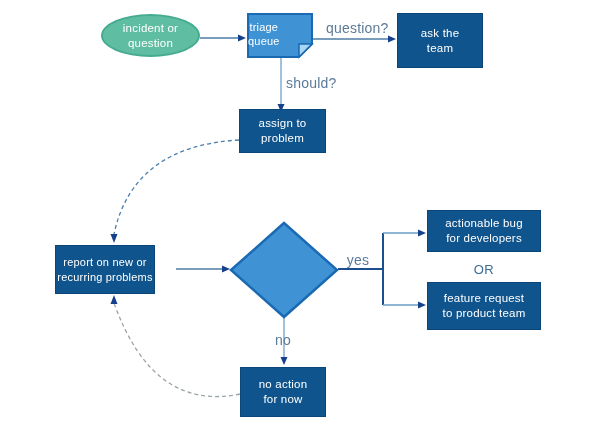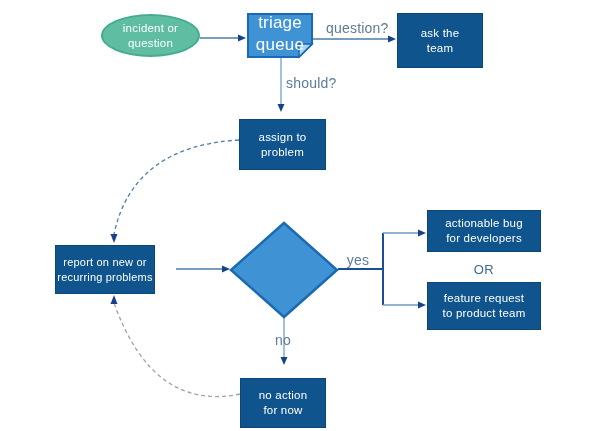--- a/index.html
+++ b/index.html
@@ -11,22 +11,22 @@
   .node{
     position:absolute;z-index:2;display:flex;align-items:center;justify-content:center;
     text-align:center;color:#ffffff;font-size:11.5px;line-height:1.28;letter-spacing:.2px;
     white-space:pre-line;
   }
   .box{background:#0f548c;border:1.5px solid #0a4778;box-sizing:border-box;}
   .ellipse{
     background:#5fbda1;border:2px solid #45ab91;border-radius:50%;box-sizing:border-box;
   }
   .shape-svg{position:absolute;z-index:2;overflow:visible;}
-  .overlay-label{position:absolute;z-index:3;display:flex;align-items:center;justify-content:center;
-    text-align:center;color:#ffffff;font-size:17px;line-height:1.28;letter-spacing:.2px;white-space:pre-line;}
+  .overlay-label{position:absolute;z-index:3;display:flex;align-items:center;
+    text-align:center;color:#ffffff;font-size:11px;line-height:1.28;letter-spacing:.2px;white-space:pre-line;}
   .edge-label{
     position:absolute;z-index:3;color:#5b7b99;font-size:14px;text-align:center;letter-spacing:.2px;
   }
   .or-label{
     position:absolute;z-index:3;color:#3a6b94;font-size:13px;text-align:center;letter-spacing:.5px;
   }
   .conn-mid{stroke:#4f7ca6;stroke-width:1.4;fill:none;}
   .conn-light{stroke:#8ab2d4;stroke-width:1.6;fill:none;}
   .conn-dark{stroke:#1c4f8f;stroke-width:2;fill:none;}
   .conn-branch{stroke:#6b9cc3;stroke-width:1.6;fill:none;}
@@ -85,21 +85,21 @@
   <div class="overlay-label" style="left:248px;top:14px;width:64px;height:40px;">
     <span>triage
 queue</span>
   </div>
 
   <div class="node box" style="left:397px;top:13px;width:86px;height:55px;">
     <span>ask the
 team</span>
   </div>
 
-  <div class="node box" style="left:239px;top:119px;width:87px;height:51px;">
+  <div class="node box" style="left:239px;top:109px;width:87px;height:44px;">
     <span>assign to
 problem</span>
   </div>
 
   <div class="node box" style="left:55px;top:245px;width:100px;height:49px;font-size:11px;">
     <span>report on new or
 recurring problems</span>
   </div>
 
   <svg class="shape-svg" style="left:229px;top:221px;" width="110" height="98" viewBox="0 0 110 98">
@@ -111,21 +111,21 @@
 for developers</span>
   </div>
 
   <div class="or-label" style="left:427px;top:262px;width:114px;">OR</div>
 
   <div class="node box" style="left:427px;top:282px;width:114px;height:48px;">
     <span>feature request
 to product team</span>
   </div>
 
-  <div class="node box" style="left:240px;top:378px;width:86px;height:50px;">
+  <div class="node box" style="left:240px;top:367px;width:86px;height:50px;">
     <span>no action
 for now</span>
   </div>
 
   <div class="edge-label" style="left:326px;top:20px;width:60px;">question?</div>
   <div class="edge-label" style="left:276px;top:75px;width:44px;text-align:left;padding-left:10px;box-sizing:border-box;">should?</div>
   <div class="edge-label" style="left:340px;top:252px;width:36px;">yes</div>
   <div class="edge-label" style="left:265px;top:332px;width:36px;">no</div>
 
 </div>

